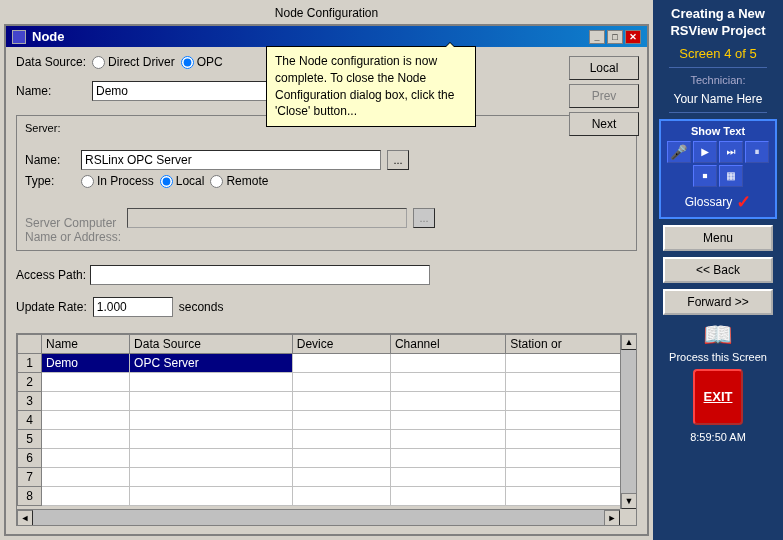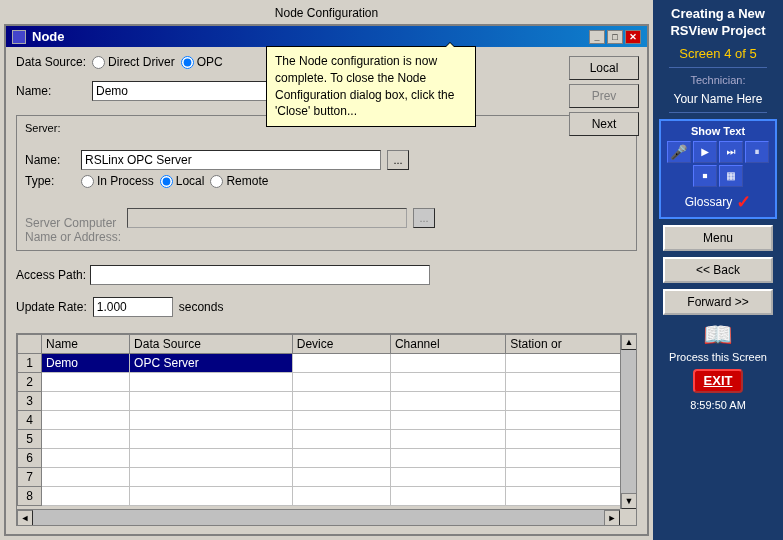--- a/index.html
+++ b/index.html
@@ -463,21 +463,21 @@
     }
 
     .bookmark-label {
       color: white;
       font-size: 11px;
       text-align: center;
     }
 
     .exit-btn {
       width: 50px;
-      height: 24px;
+      height: 56px;
       background: #cc0000;
       border: 2px outset #ff4444;
       color: white;
       font-size: 13px;
       font-weight: bold;
       cursor: pointer;
       display: flex;
       align-items: center;
       justify-content: center;
       border-radius: 4px;

